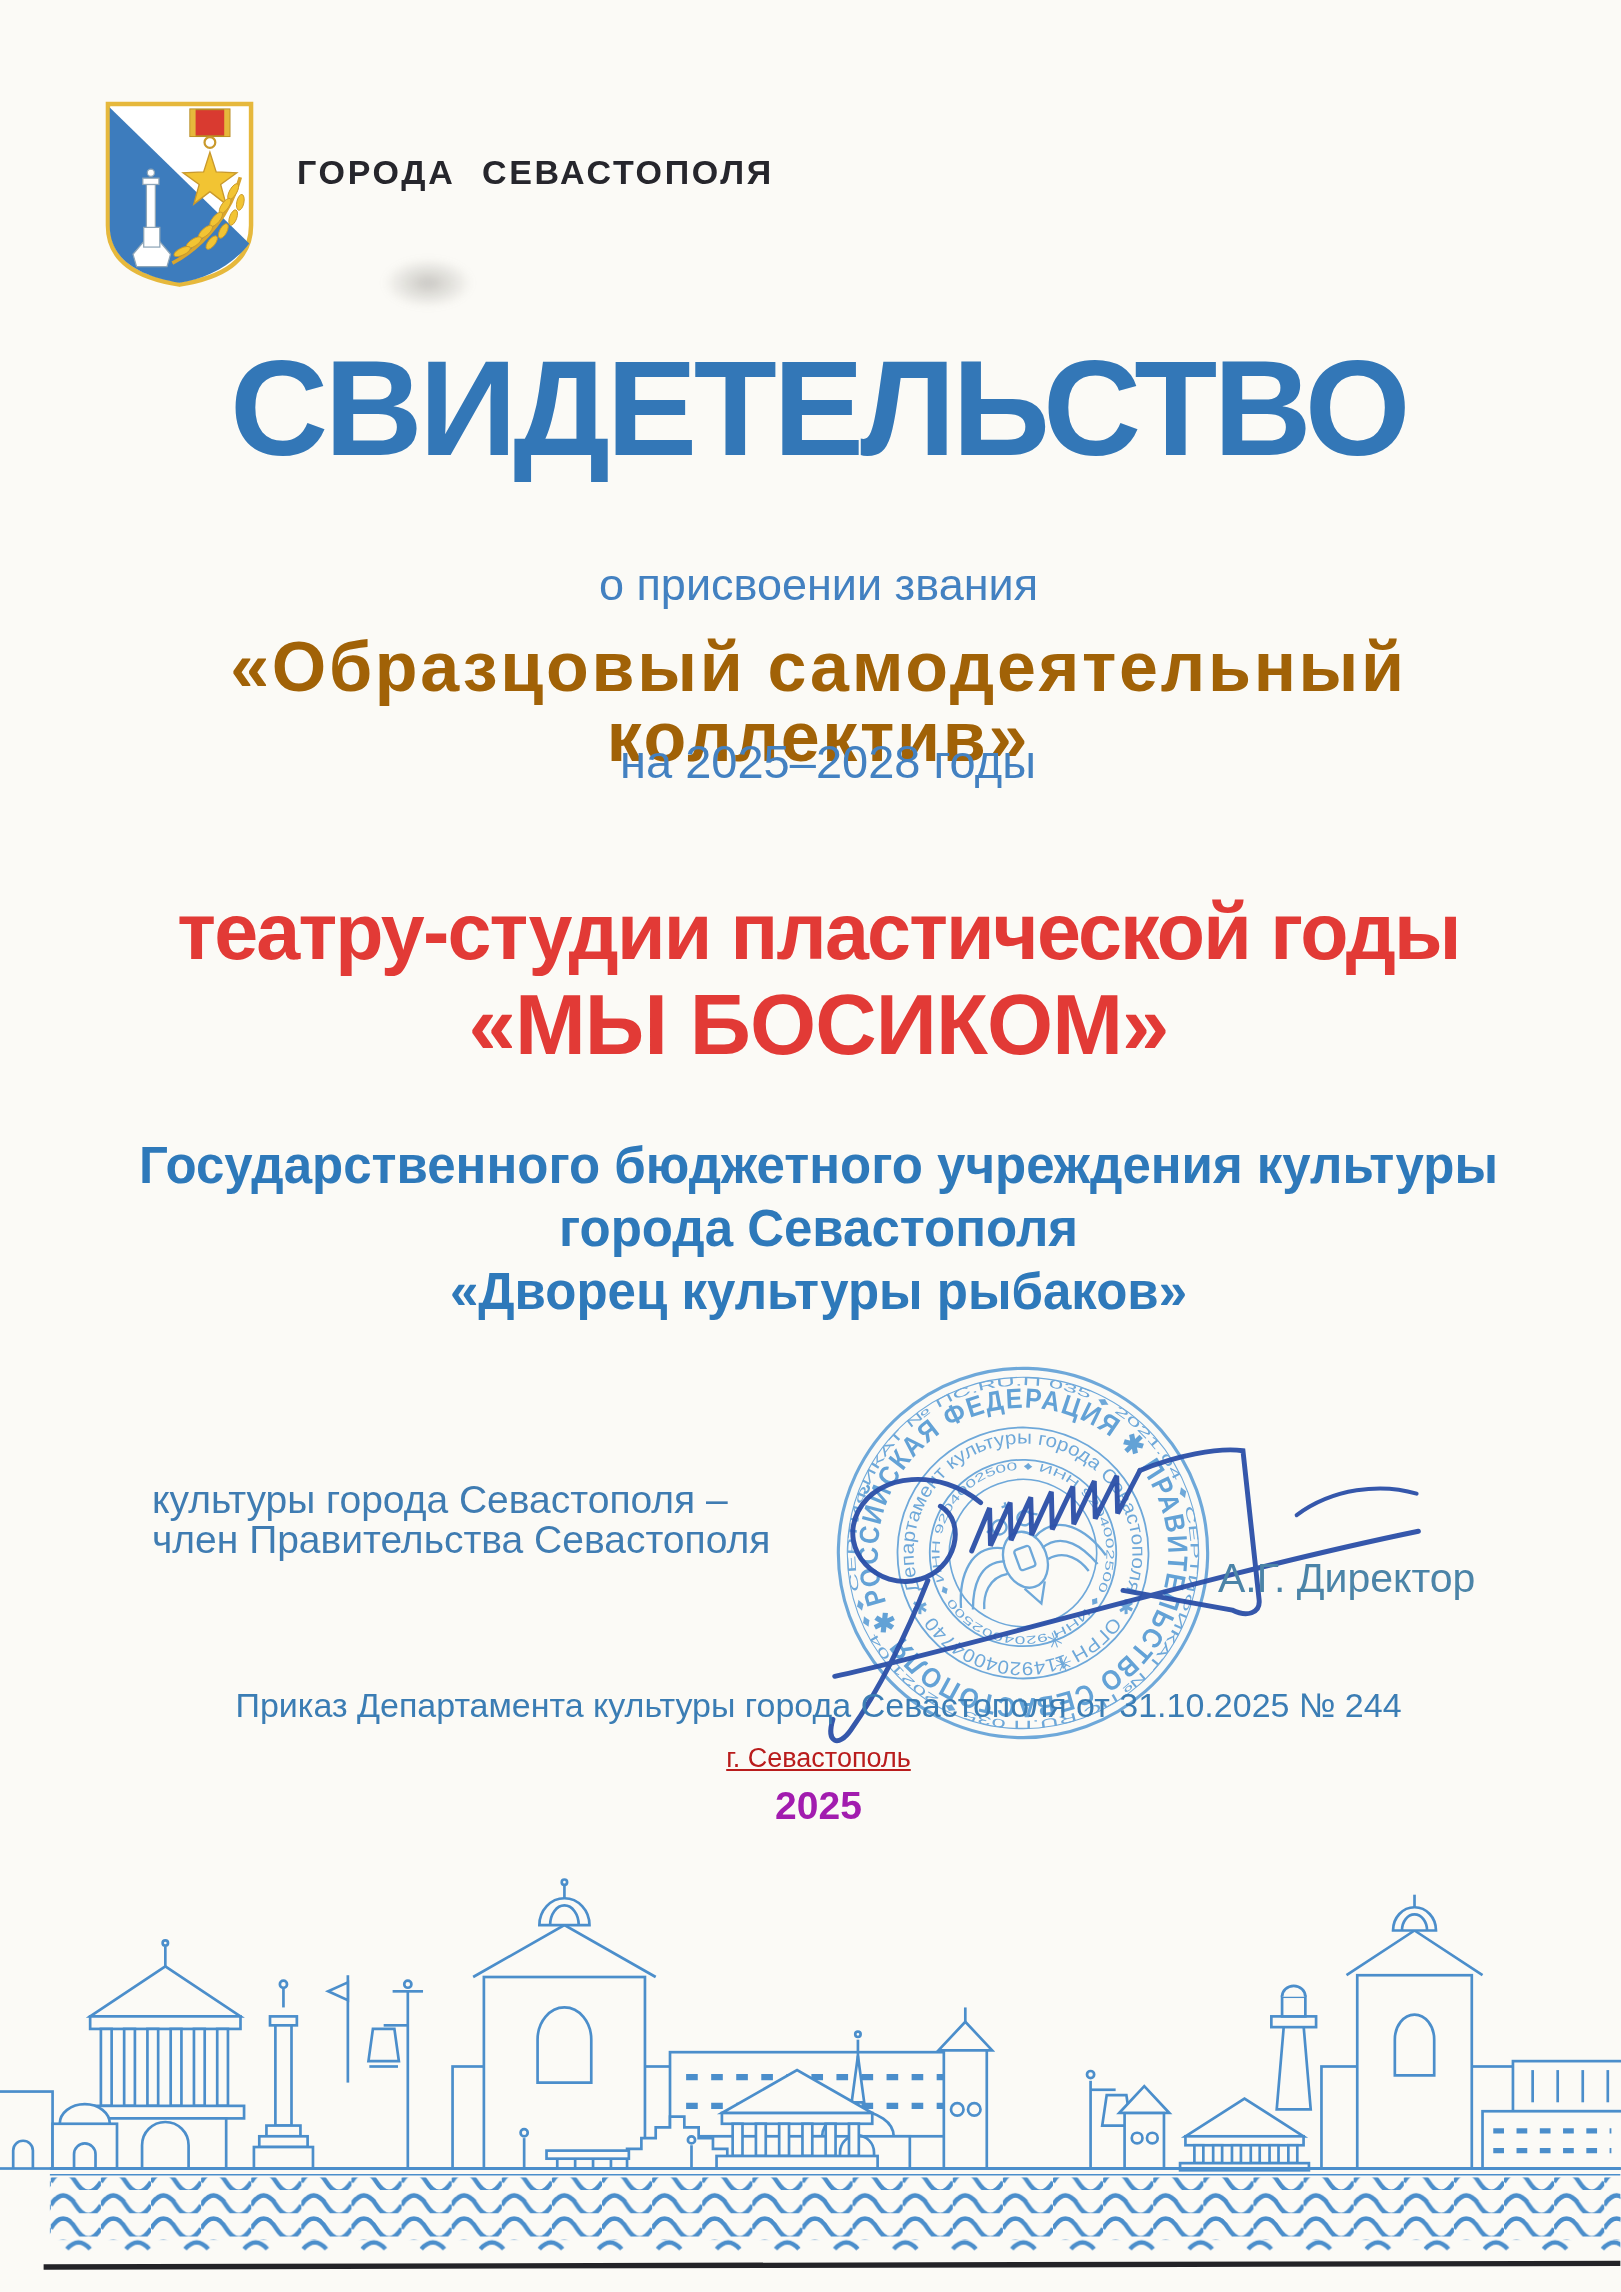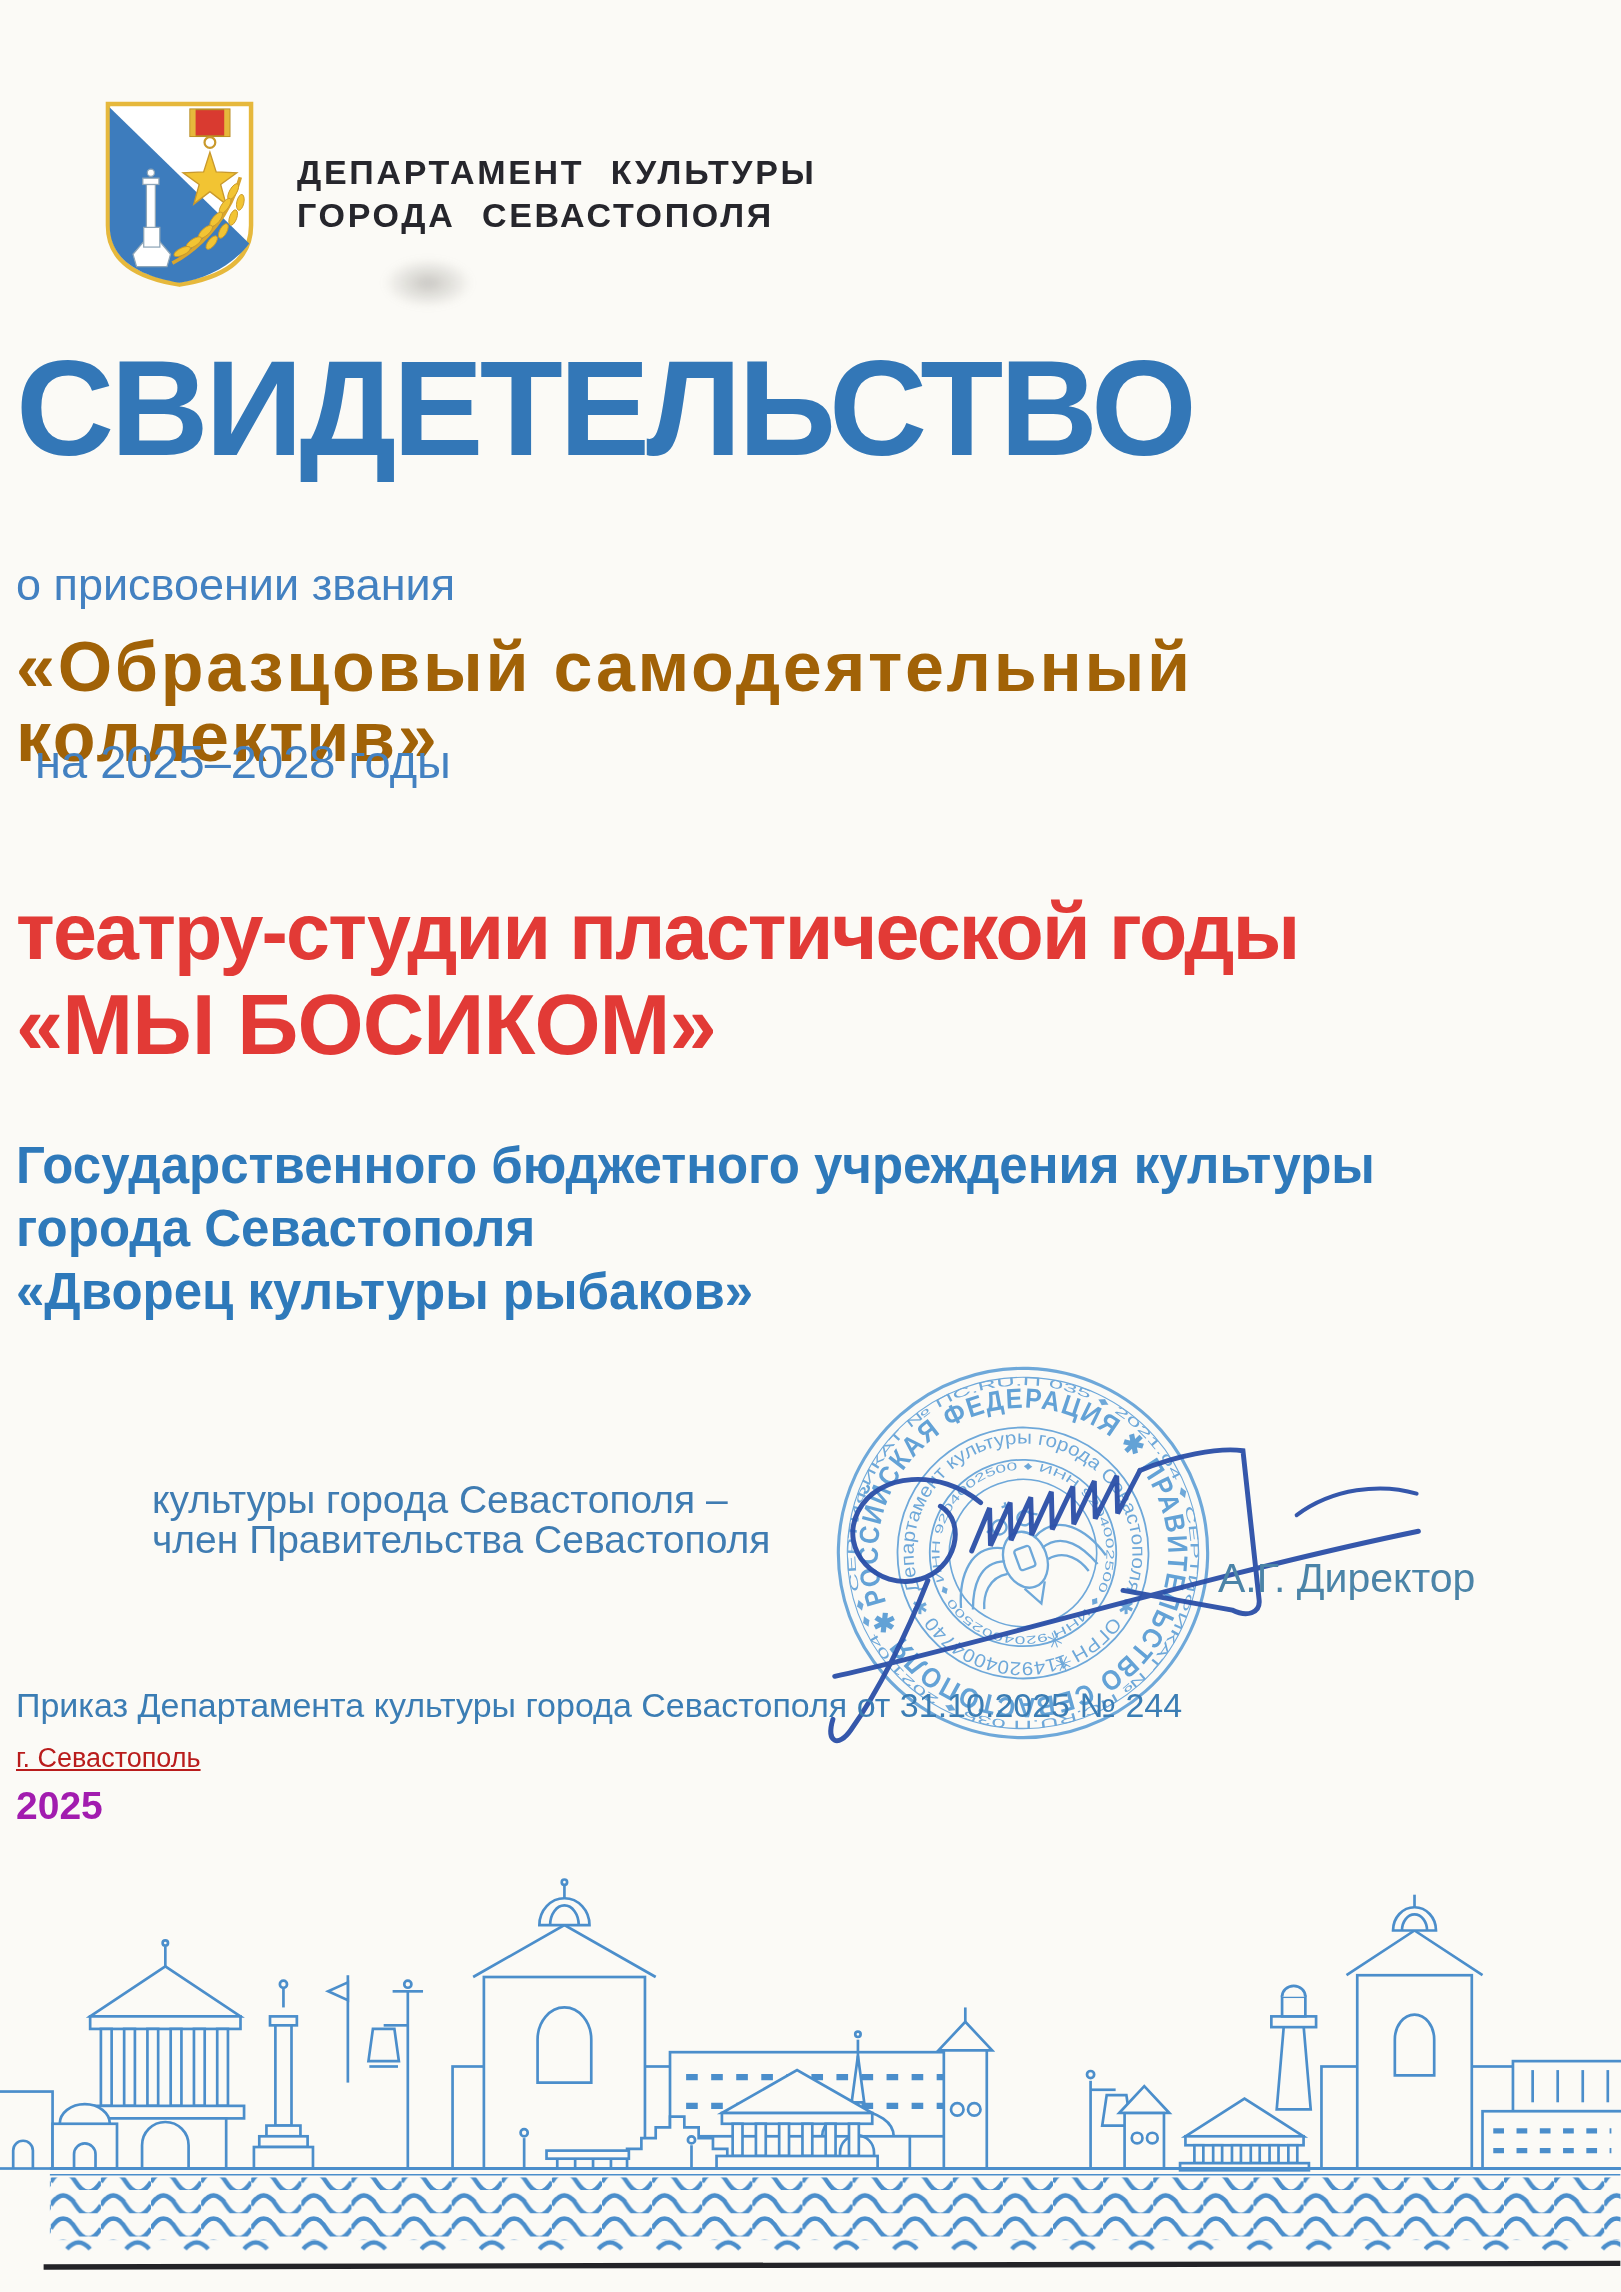--- a/index.html
+++ b/index.html
@@ -2,21 +2,21 @@
 <html style="font-size:14.3px"><head>
 <meta charset="utf-8">
 <style>
   html,body{margin:0;padding:0;background:#888;}
   .page{
     position:relative;width:1621px;height:2293px;margin:0 auto;
     background:#fbfaf6;overflow:hidden;
     font-family:"Liberation Sans", sans-serif;
   }
   .abs{position:absolute;}
-  .ctr{left:16px;right:0;text-align:left;}
+  .ctr{left:16px;right:0;text-align:center;}
   
   .dept{left:297px;top:151px;font-size:34px;font-weight:700;color:#26262c;
         letter-spacing:2.7px;word-spacing:14.3px;line-height:43px;white-space:nowrap;}
   .smudge{left:383px;top:258px;width:90px;height:50px;border-radius:50%;
         background:radial-gradient(closest-side,rgba(120,118,112,.38),rgba(120,118,112,0));
         filter:blur(3.6px);}
   
   .title{top:340px;font-size:136px;font-weight:700;color:#3377b7;letter-spacing:-3.6px;line-height:1;}
   .sub1{top:562px;font-size:45px;color:#4381c1;line-height:1;}
   .award{top:632px;font-size:70px;font-weight:700;color:#a16207;letter-spacing:2.7px;line-height:1;}
@@ -65,21 +65,20 @@
       <ellipse cx="108" cy="165" rx="10" ry="4" transform="rotate(-34 108 165)"></ellipse>
       <ellipse cx="95" cy="175" rx="10" ry="4" transform="rotate(-26 95 175)"></ellipse>
       <ellipse cx="160" cy="120" rx="9" ry="4" transform="rotate(-78 160 120)"></ellipse>
       <ellipse cx="152" cy="137" rx="9" ry="4" transform="rotate(-70 152 137)"></ellipse>
       <ellipse cx="141" cy="152" rx="9" ry="4" transform="rotate(-62 141 152)"></ellipse>
       <ellipse cx="128" cy="165" rx="9" ry="4" transform="rotate(-52 128 165)"></ellipse>
     </g>
   </svg>
 
   <div class="abs dept">
-    <div>ДЕПАРТАМЕНТ КУЛЬТУРЫ</div>
     <div>ГОРОДА СЕВАСТОПОЛЯ</div>
   </div>
   <div class="abs smudge"></div>
 
   <div class="abs ctr title">СВИДЕТЕЛЬСТВО</div>
   <div class="abs ctr sub1">о присвоении звания</div>
   <div class="abs ctr award">«Образцовый самодеятельный коллектив»</div>
   <div class="abs ctr period">на 2025–2028 годы</div>
 
   <div class="abs ctr red1">театру-студии пластической годы</div>

